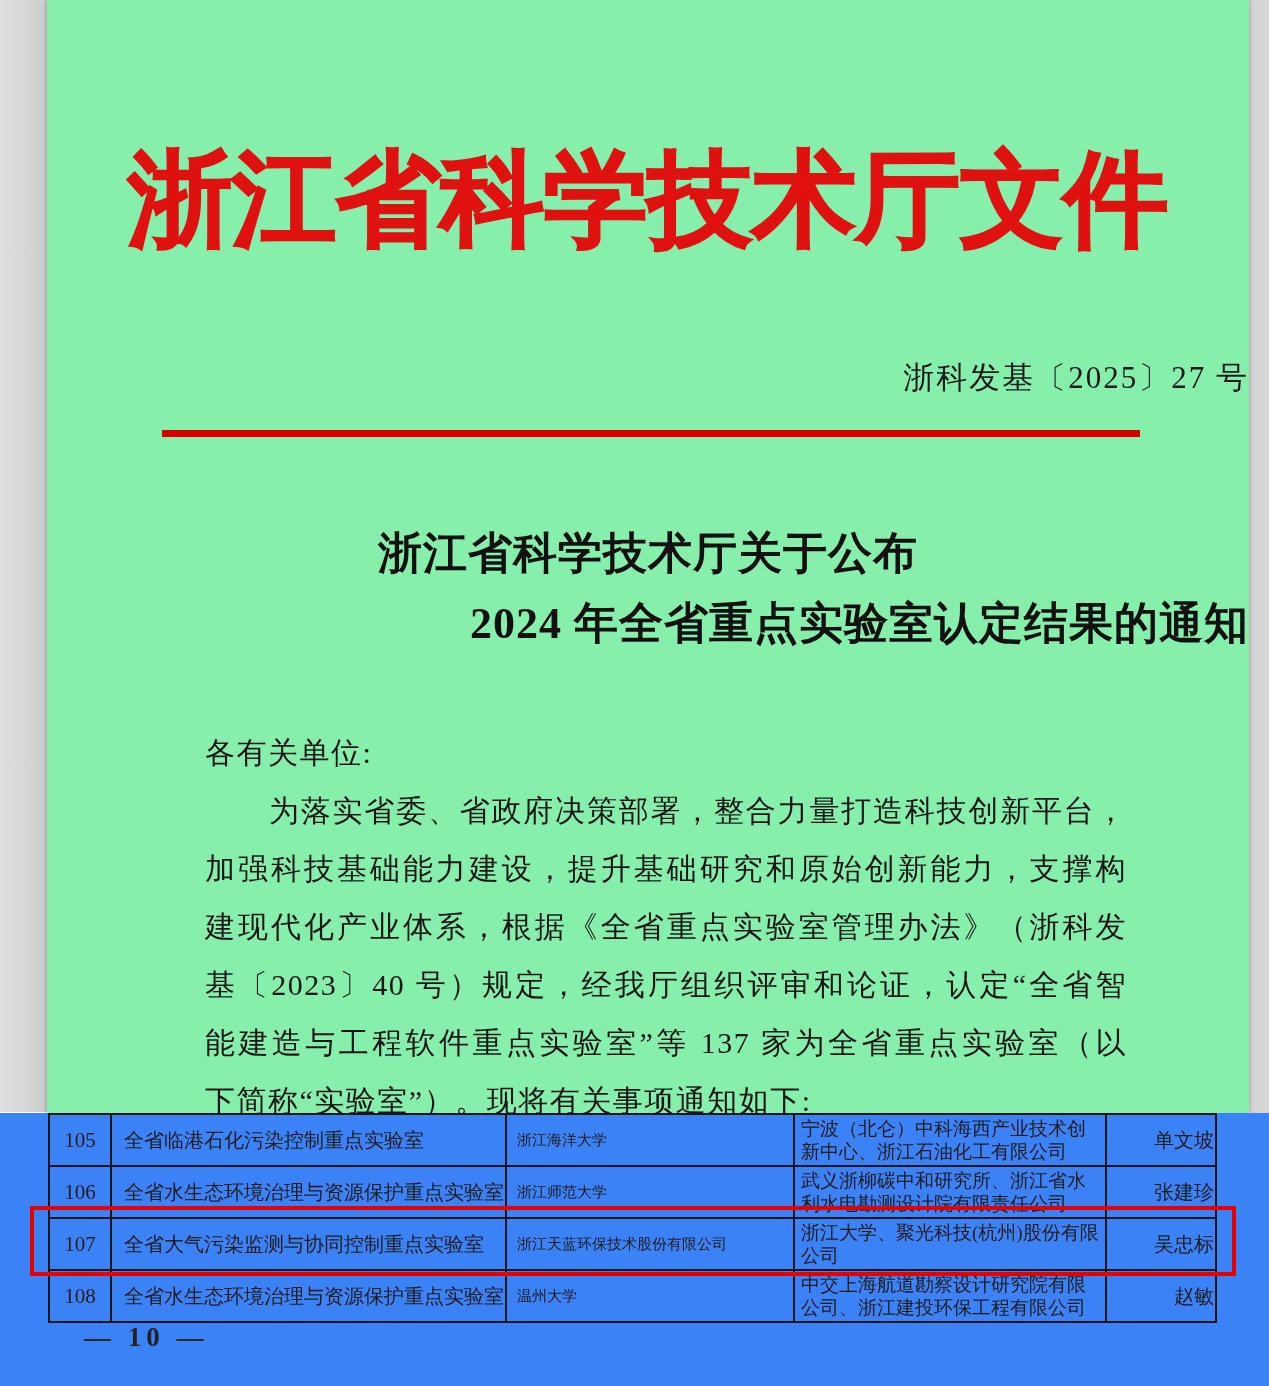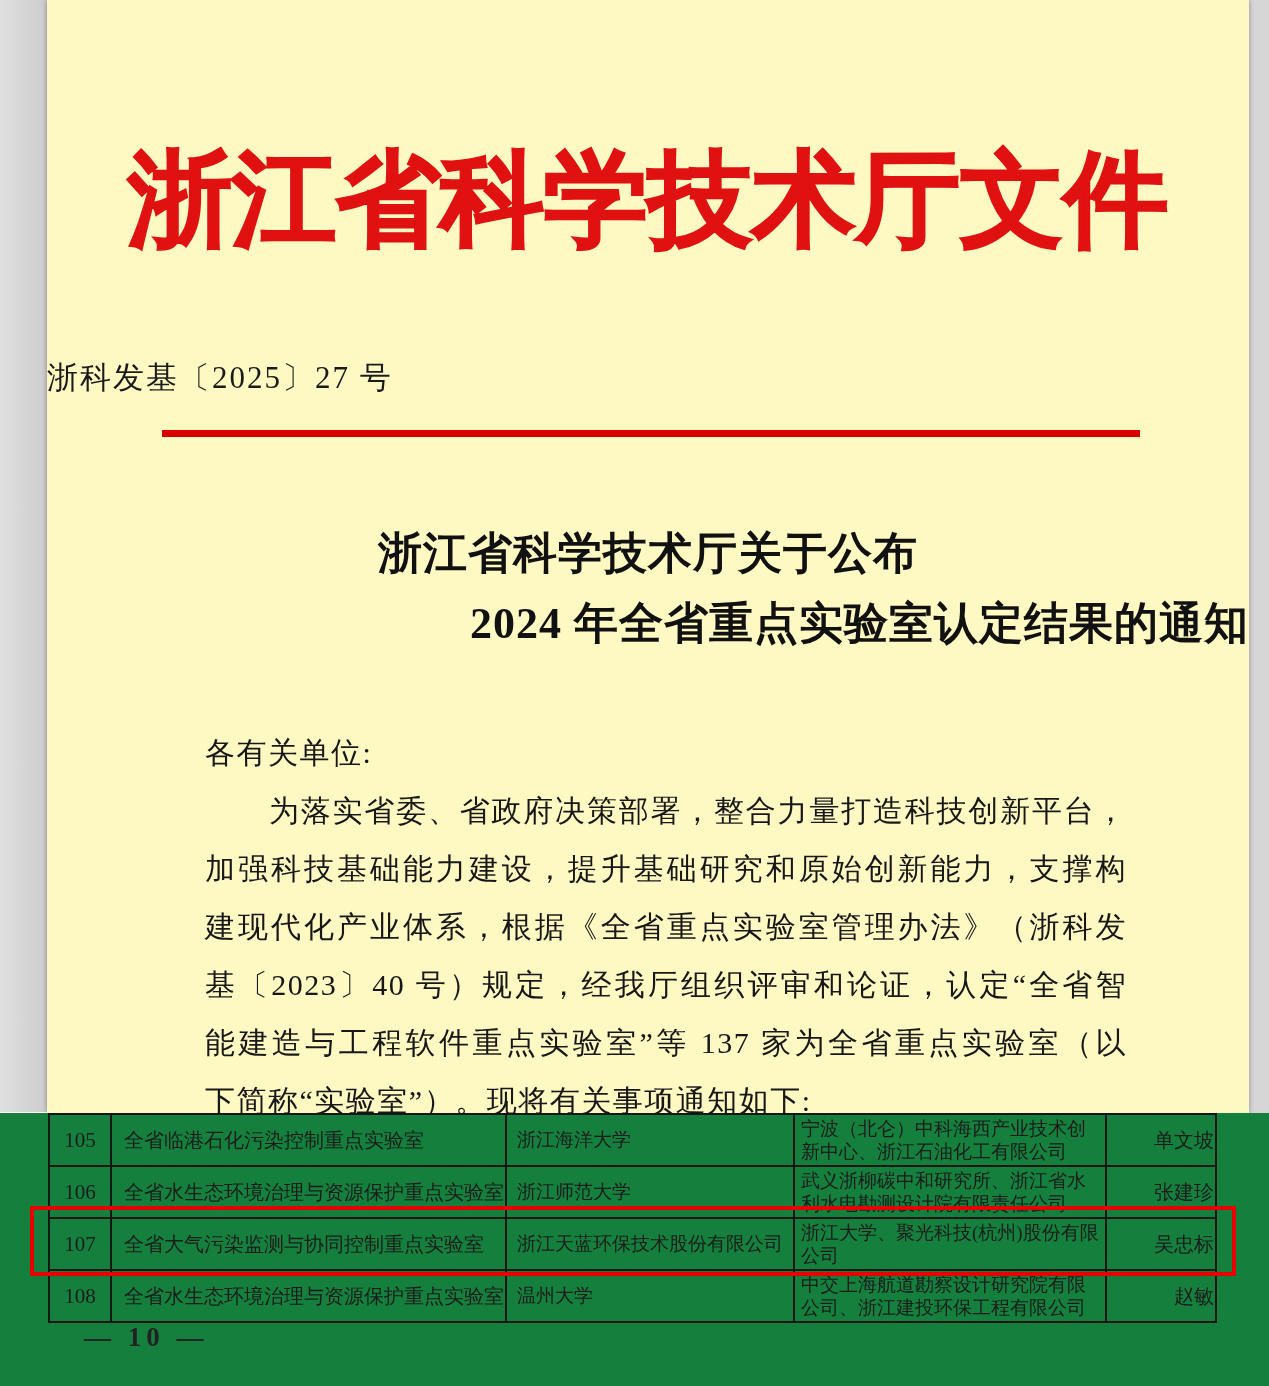--- a/index.html
+++ b/index.html
@@ -17,37 +17,37 @@
     background:linear-gradient(to right,#e0e0e0,#cccccc);
     border-right:1px solid #a8a8a8;
   }
   .margin-right{
     position:absolute;right:0;top:0;width:20px;height:1113px;
     background:#d6d6d6;border-left:1px solid #bdbdbd;
   }
   
   .sheet{
     position:absolute;left:47px;top:0;width:1202px;height:1113px;
-    background:#fef9c3;
+    background:#86efac;
     box-shadow:0 0 5px rgba(0,0,0,.35);
     overflow:hidden;
   }
   .doc-title{
     position:absolute;top:140px;left:0;width:100%;
     text-align:center;
     font-size:104px;line-height:1.15;
     font-weight:bold;
     color:#e01111;
     -webkit-text-stroke:2px #e01111;
     letter-spacing:0px;
     white-space:nowrap;
   }
   .doc-number{
     position:absolute;top:357px;left:0;width:100%;
-    text-align:left;
+    text-align:right;
     font-size:31px;letter-spacing:2px;color:#1a1a1a;
   }
   .red-rule{
     position:absolute;top:430px;left:115px;width:978px;height:7px;
     background:#d80000;
   }
   .subtitle{
     position:absolute;left:0;width:100%;
     text-align:center;font-weight:bold;color:#111;
     font-size:44px;letter-spacing:1px;white-space:nowrap;
@@ -63,38 +63,38 @@
   }
   .body-text .line.fill{
     white-space:normal;
     text-align:justify;
     text-align-last:justify;
   }
   .body-text .line.indent{padding-left:64px;}
   
   .table-section{
     position:absolute;top:1113px;left:0;width:1269px;height:273px;
-    background:#15803d;
+    background:#3b82f6;
   }
   table.lab-table{
     position:absolute;left:48px;top:0;
     width:1167px;
     border-collapse:collapse;
     table-layout:fixed;
   }
   table.lab-table td{
     border:2px solid #161616;
     vertical-align:middle;
     color:#1b1b1b;
     overflow:hidden;
   }
   table.lab-table tr{height:50px;}
   td.c-no{text-align:center;font-size:21px;}
   td.c-lab{font-size:20px;padding-left:12px;white-space:nowrap;}
-  td.c-inst{font-size:19px;padding-left:10px;white-space:nowrap;}
+  td.c-inst{font-size:15px;padding-left:10px;white-space:nowrap;}
   td.c-part{font-size:19px;line-height:23px;padding:2px 6px;}
   td.c-dir{text-align:right;font-size:20px;}
   .highlight-box{
     position:absolute;left:-18px;top:93px;width:1198px;height:62px;
     border:4px solid #e60000;
     pointer-events:none;
   }
   .page-number{
     position:absolute;left:84px;top:1322px;
     font-size:27px;letter-spacing:5px;color:#222;font-weight:bold;

